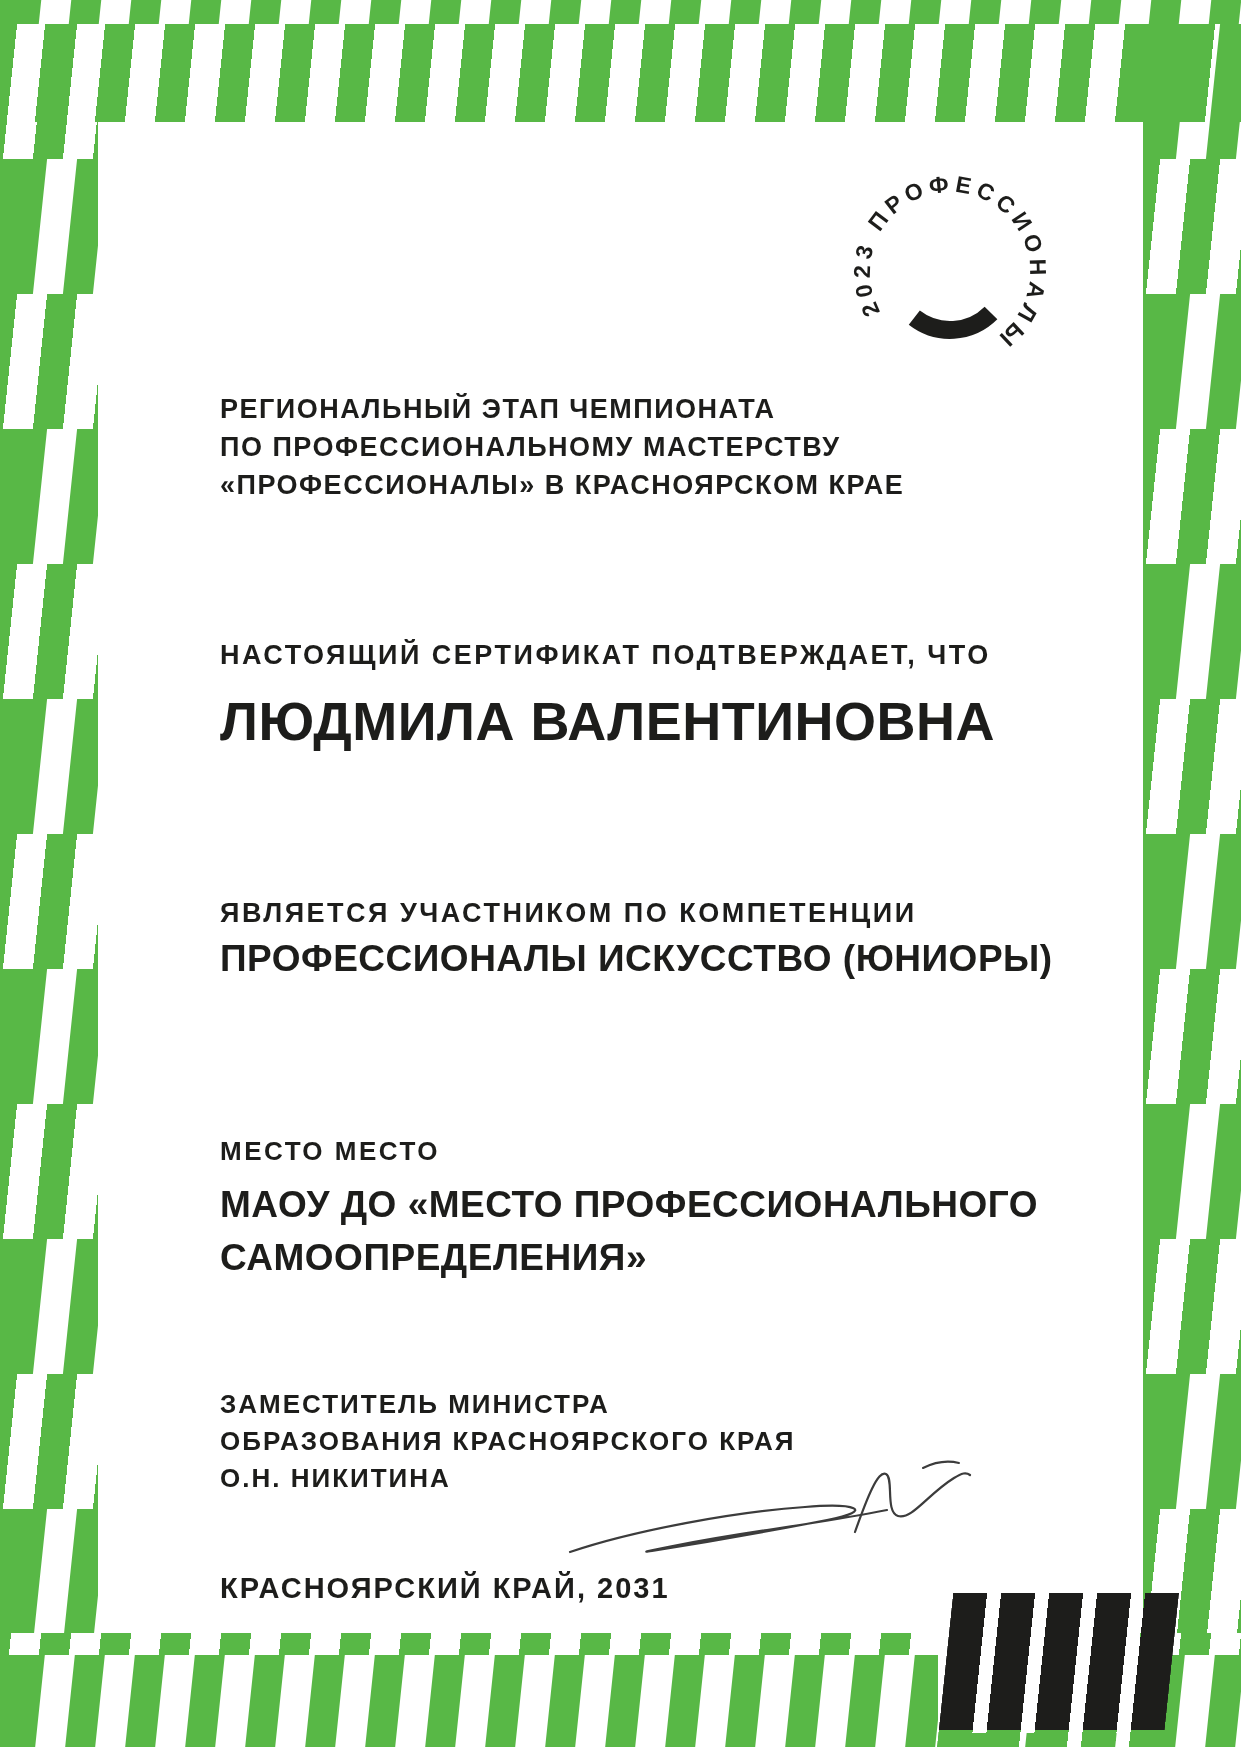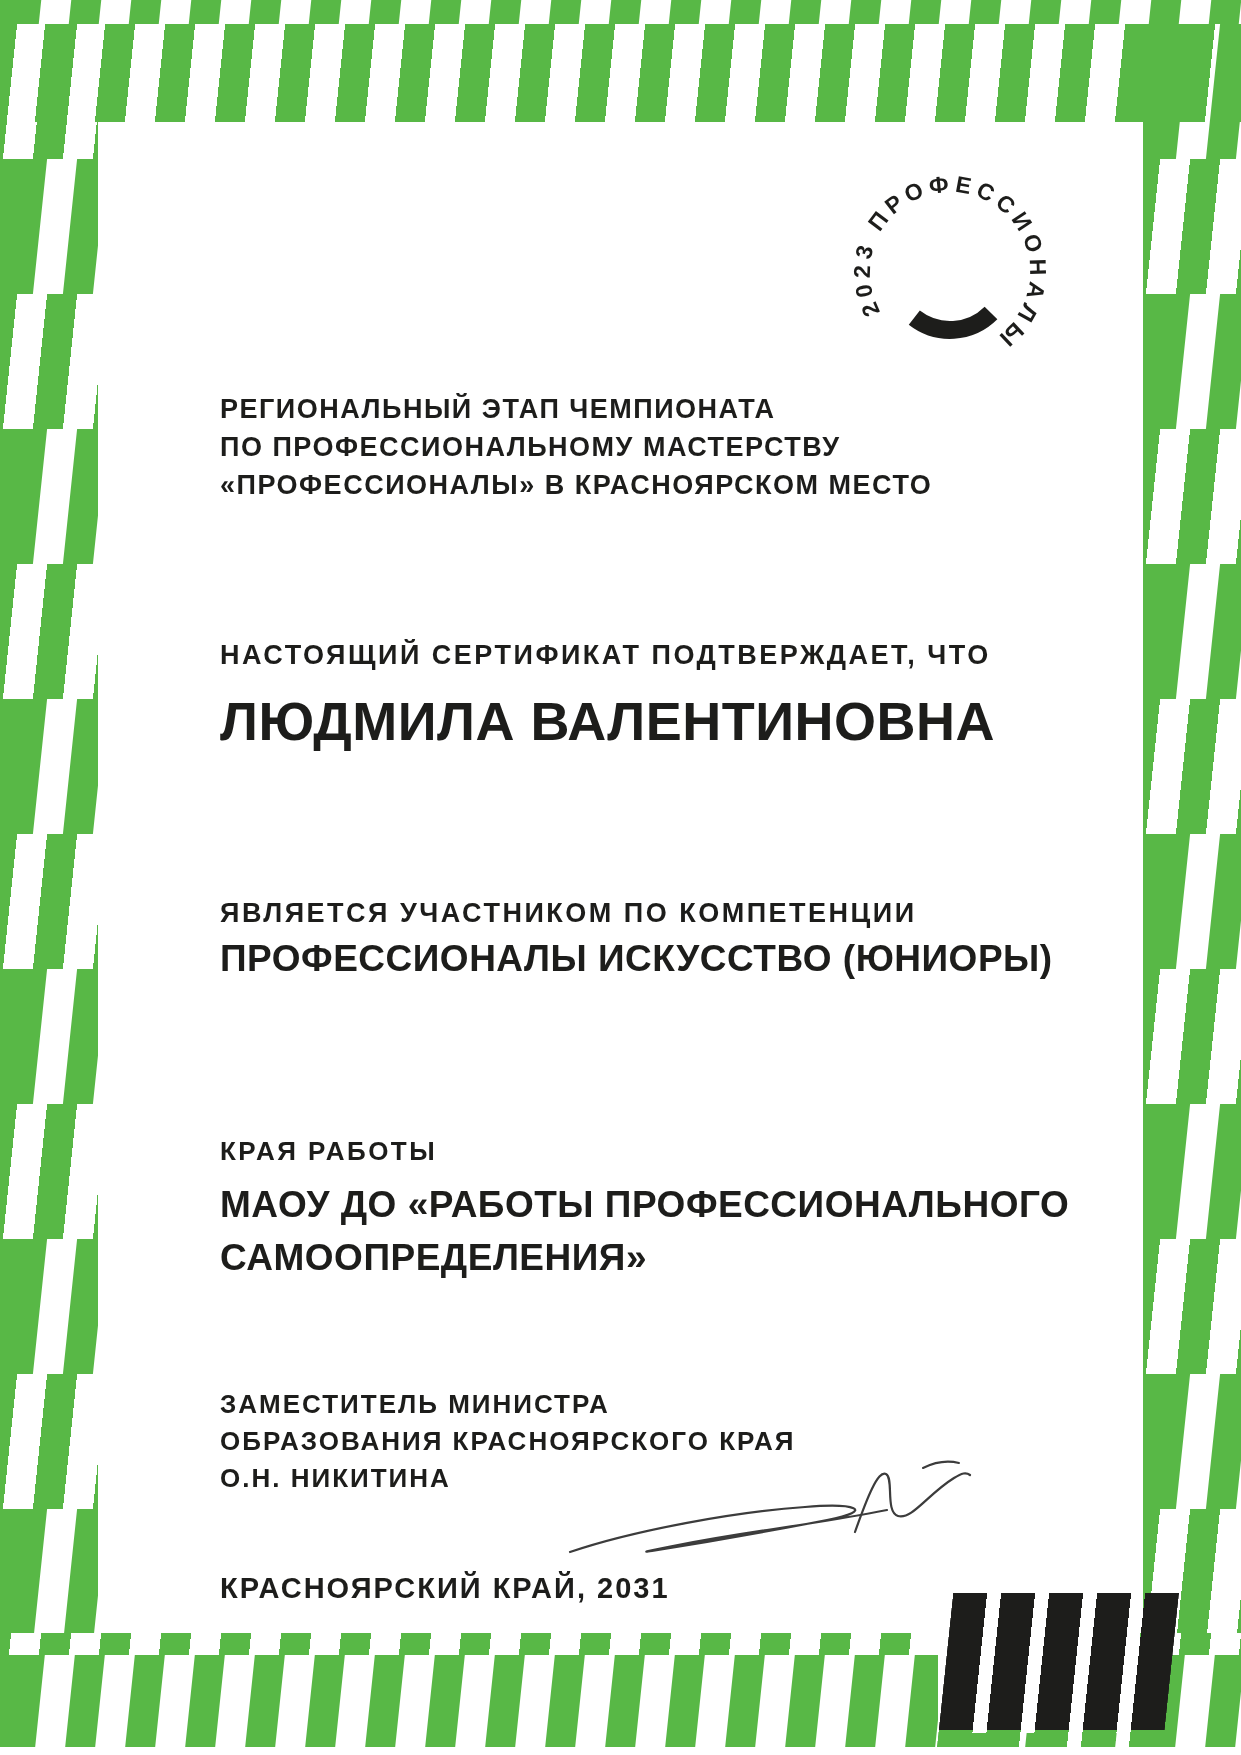--- a/index.html
+++ b/index.html
@@ -124,34 +124,34 @@
       <text>
         <textPath href="#textcircle">2023 ПРОФЕССИОНАЛЫ</textPath>
       </text>
     </svg>
   </div>
 
 
   <div class="tb subtitle">
     <div>РЕГИОНАЛЬНЫЙ ЭТАП ЧЕМПИОНАТА</div>
     <div>ПО ПРОФЕССИОНАЛЬНОМУ МАСТЕРСТВУ</div>
-    <div>«ПРОФЕССИОНАЛЫ» В КРАСНОЯРСКОМ МЕСТО</div>
+    <div>«ПРОФЕССИОНАЛЫ» В КРАСНОЯРСКОМ КРАЕ</div>
   </div>
 
   <div class="tb confirm-label">НАСТОЯЩИЙ СЕРТИФИКАТ ПОДТВЕРЖДАЕТ, ЧТО</div>
   <div class="tb name">
     <div>ЛЮДМИЛА ВАЛЕНТИНОВНА</div>
   </div>
 
   <div class="tb participant-label">ЯВЛЯЕТСЯ УЧАСТНИКОМ ПО КОМПЕТЕНЦИИ</div>
   <div class="tb competency">ПРОФЕССИОНАЛЫ ИСКУССТВО (ЮНИОРЫ)</div>
 
-  <div class="tb workplace-label">КРАЯ РАБОТЫ</div>
+  <div class="tb workplace-label">МЕСТО МЕСТО</div>
   <div class="tb workplace">
-    <div>МАОУ ДО «РАБОТЫ ПРОФЕССИОНАЛЬНОГО</div>
+    <div>МАОУ ДО «МЕСТО ПРОФЕССИОНАЛЬНОГО</div>
     <div>САМООПРЕДЕЛЕНИЯ»</div>
   </div>
 
   <div class="tb signatory">
     <div>ЗАМЕСТИТЕЛЬ МИНИСТРА</div>
     <div>ОБРАЗОВАНИЯ КРАСНОЯРСКОГО КРАЯ</div>
     <div>О.Н. НИКИТИНА</div>
   </div>
 
   <svg class="signature" width="430" height="130" viewBox="0 0 430 130">

